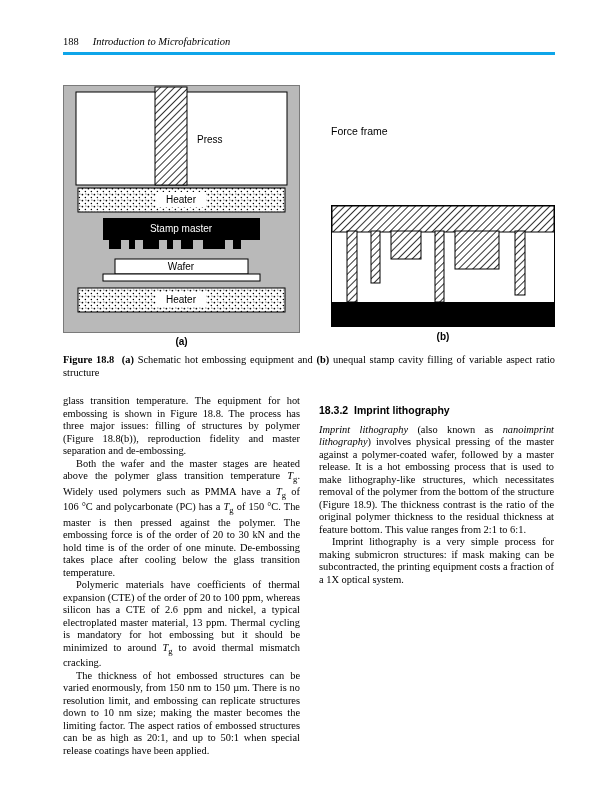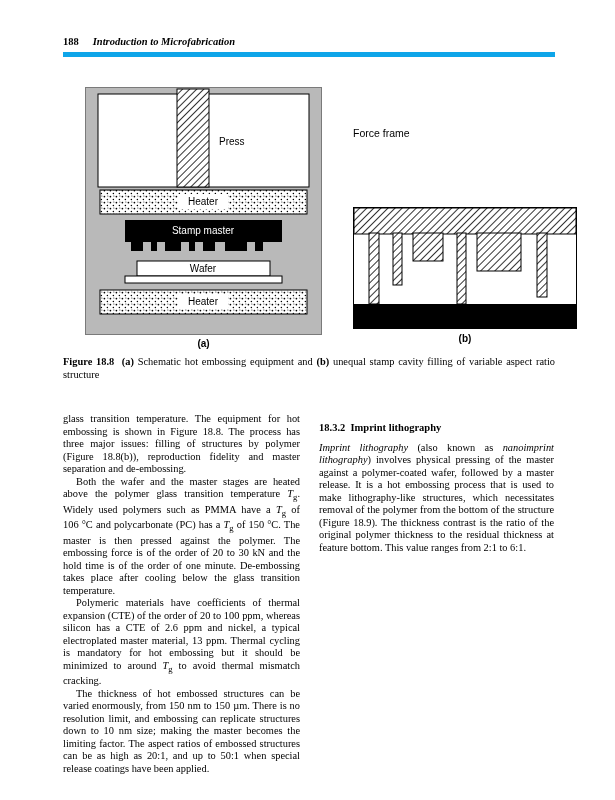--- a/index.html
+++ b/index.html
@@ -10,35 +10,33 @@
     box-sizing:border-box;
     padding:36px 60px 0 63px;
     font-family:"Liberation Serif", serif;
     color:#000;
     overflow:hidden;
   }
   
   .header{
     font-size:10.5px;
     padding-bottom:5px;
-    border-bottom:5px solid #0ea5e9;
+    border-bottom:3px solid #0ea5e9;
     display:flex;
     align-items:baseline;
     gap:14px;
-    font-weight:bold;
   }
   .header .pnum{font-style:normal;}
   .header .btitle{font-style:italic;}
 
   
   .figure-area{
     position:relative;
     height:268px;
     margin-top:30px;
-    margin-left:22px;
   }
   .diag-a{position:absolute;left:0;top:0;}
   .sublabel-a{
     position:absolute;left:0;top:251px;width:237px;
     text-align:center;
     font-family:"Liberation Sans", sans-serif;
     font-size:10px;font-weight:bold;
   }
   .force-frame-label{
     position:absolute;left:268px;top:40px;
@@ -61,33 +59,33 @@
   .caption{
     font-size:10.4px;
     line-height:13px;
     text-align:justify;
   }
 
   
   .columns{
     display:flex;
     gap:19px;
-    margin-top:32px;
+    margin-top:16px;
   }
   .col{
     width:237px;
     font-size:10.4px;
     line-height:12.5px;
     text-align:justify;
   }
   .col-right{width:235px;}
   .col p{margin:0;}
   .col p.indent{text-indent:13px;}
   .section-heading{
-    font-family:Liberation Serif, serif;
+    font-family:Liberation Sans, sans-serif;
     font-weight:bold;
     font-size:10.5px;
     margin:9px 0 7px 0;
     text-align:left;
   }
 </style>
 </head>
 <body>
 
 <div class="page">
@@ -174,16 +172,17 @@
   <div class="columns">
     <div class="col col-left">
       <p>glass transition temperature. The equipment for hot embossing is shown in Figure 18.8. The process has three major issues: filling of structures by polymer (Figure 18.8(b)), reproduction fidelity and master separation and de-embossing.</p>
       <p class="indent">Both the wafer and the master stages are heated above the polymer glass transition temperature <i>T</i><sub>g</sub>. Widely used polymers such as PMMA have a <i>T</i><sub>g</sub> of 106&nbsp;°C and polycarbonate (PC) has a <i>T</i><sub>g</sub> of 150&nbsp;°C. The master is then pressed against the polymer. The embossing force is of the order of 20 to 30&nbsp;kN and the hold time is of the order of one minute. De-embossing takes place after cooling below the glass transition temperature.</p>
       <p class="indent">Polymeric materials have coefficients of thermal expansion (CTE) of the order of 20 to 100&nbsp;ppm, whereas silicon has a CTE of 2.6&nbsp;ppm and nickel, a typical electroplated master material, 13&nbsp;ppm. Thermal cycling is mandatory for hot embossing but it should be minimized to around <i>T</i><sub>g</sub> to avoid thermal mismatch cracking.</p>
       <p class="indent">The thickness of hot embossed structures can be varied enormously, from 150&nbsp;nm to 150&nbsp;µm. There is no resolution limit, and embossing can replicate structures down to 10&nbsp;nm size; making the master becomes the limiting factor. The aspect ratios of embossed structures can be as high as 20:1, and up to 50:1 when special release coatings have been applied.</p>
     </div>
     <div class="col col-right">
       <div class="section-heading">18.3.2&nbsp;&nbsp;Imprint lithography</div>
       <p><i>Imprint lithography</i> (also known as <i>nanoimprint lithography</i>) involves physical pressing of the master against a polymer-coated wafer, followed by a master release. It is a hot embossing process that is used to make lithography-like structures, which necessitates removal of the polymer from the bottom of the structure (Figure 18.9). The thickness contrast is the ratio of the original polymer thickness to the residual thickness at feature bottom. This value ranges from 2:1 to 6:1.</p>
+      <p class="indent">Imprint lithography is a very simple process for making submicron structures: if mask making can be subcontracted, the printing equipment costs a fraction of a 1X optical system.</p>
     </div>
   </div>
 
 </div>
 
 </body></html>

